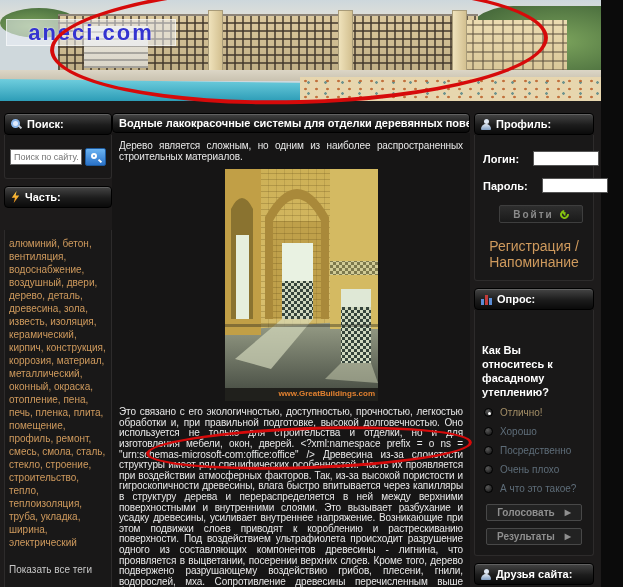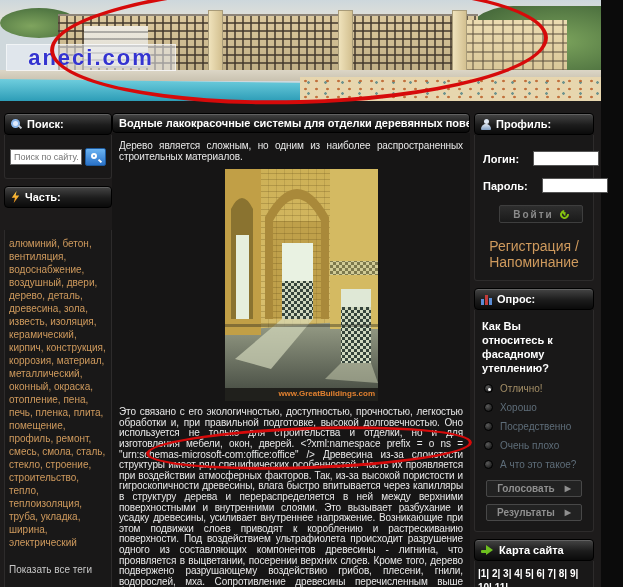--- a/index.html
+++ b/index.html
@@ -35,21 +35,21 @@
   .hdr .tower { position:absolute; top:10px; width:15px; height:66px; background:linear-gradient(90deg,#efe2bb,#d3c090); border:1px solid #a89b78; }
   .hdr .promenade { position:absolute; left:0; top:70px; width:601px; height:11px; background:linear-gradient(#dcd6c6,#c9c2b0); }
   .hdr .pool { position:absolute; left:0; top:79px; width:318px; height:22px;
     background:linear-gradient(#6fcede,#2d9db7); clip-path:polygon(0 0,100% 18%,94% 100%,0 100%); }
   .hdr .beach { position:absolute; left:300px; top:77px; width:301px; height:24px;
     background-color:#e7d6ae;
     background-image:
       radial-gradient(circle 1.2px, rgba(186,94,40,.85) 0 1px, transparent 1.6px),
       radial-gradient(circle 1.2px, rgba(60,120,130,.7) 0 1px, transparent 1.6px);
     background-size:11px 8px, 17px 11px; }
-  .watermark { position:absolute; left:6px; top:44px; width:170px; height:27px;
+  .watermark { position:absolute; left:6px; top:19px; width:170px; height:27px;
     background:rgba(238,242,250,.55); border:1px solid rgba(255,255,255,.55);
     display:flex; align-items:center; justify-content:center;
     font-size:22px; font-weight:bold; letter-spacing:2px; color:#3434d0;
     text-shadow:0 0 2px rgba(255,255,255,.9); }
   
   .ann { position:absolute; border-radius:50%; pointer-events:none; z-index:50; }
   .ann1 { left:50px; top:-16px; width:498px; height:120px; border:4px solid #d60a0a; transform:rotate(-1.5deg); }
   .ann2 { left:146px; top:427px; width:326px; height:42px; border:3px solid #d60a0a; transform:rotate(-2deg); }
   
   .col { position:absolute; top:113px; }
@@ -93,21 +93,21 @@
     width:84px; height:18px; margin:2px 2px 0 auto;
     background:linear-gradient(#2e2e2e,#1a1a1a); border:1px solid #3e3e3e; border-radius:2px;
     color:#8a8a8a; font-size:10px; font-weight:bold; letter-spacing:2px; cursor:pointer; }
   .icon-refresh { width:9px; height:9px; border:2px solid #86c510; border-radius:50%;
     border-top-color:transparent; transform:rotate(40deg); position:relative; }
   .icon-refresh::after { content:""; position:absolute; left:-1px; top:-3px;
     border:3px solid transparent; border-bottom-color:#86c510; transform:rotate(12deg); }
   .reg-row { margin-top:15px; text-align:center; font-size:14px; color:#cf9a5d; }
   .reg-row a { color:#cf9a5d; text-decoration:none; }
   .poll-body { padding:9px 7px 10px; }
-  .poll-q { font-size:11px; font-weight:bold; color:#fff; line-height:14px; }
+  .poll-q { font-size:11px; font-weight:bold; color:#fff; line-height:14px;margin-top:24px; }
   .opt { display:flex; align-items:center; gap:7px; margin:8px 2px 0; }
   .radio { width:9px; height:9px; border-radius:50%; border:1px solid #000;
     background:radial-gradient(circle at 35% 30%, #5a5a5a, #0c0c0c); position:relative; flex:none; cursor:pointer; }
   .radio.sel::after { content:""; position:absolute; left:2.5px; top:2.5px; width:3px; height:3px;
     border-radius:50%; background:#fff; }
   .opt span { font-size:10px; color:#5e6d79; }
   .opt.first span { color:#a38e66; }
   .poll-btn { width:96px; height:17px; margin:7px auto 0; display:flex; align-items:center; justify-content:center; gap:10px;
     background:#222; border:1px solid #484848; border-radius:2px; color:#8f8f8f; font-size:10px; font-weight:bold; cursor:pointer; }
   .poll-btn .arr { font-size:8px; color:#8f8f8f; }
@@ -307,20 +307,26 @@
           <span class="arr">▶</span>
         </div>
         <div class="poll-btn">
           <span>Результаты</span>
           <span class="arr">▶</span>
         </div>
       </div>
     </div>
   </div>
 
+  <div class="panel">
+    <div class="phead">
+      <span class="icon-person"></span>
+      <span>Друзья сайта:</span>
+    </div>
+  </div>
 
   <div class="panel">
     <div class="phead">
       <span class="icon-garrow"></span>
       <span>Карта сайта</span>
     </div>
     <div class="pbody sitemap-body">
       <div>|1| 2| 3| 4| 5| 6| 7| 8| 9| 10| 11|</div>
 
     </div>

